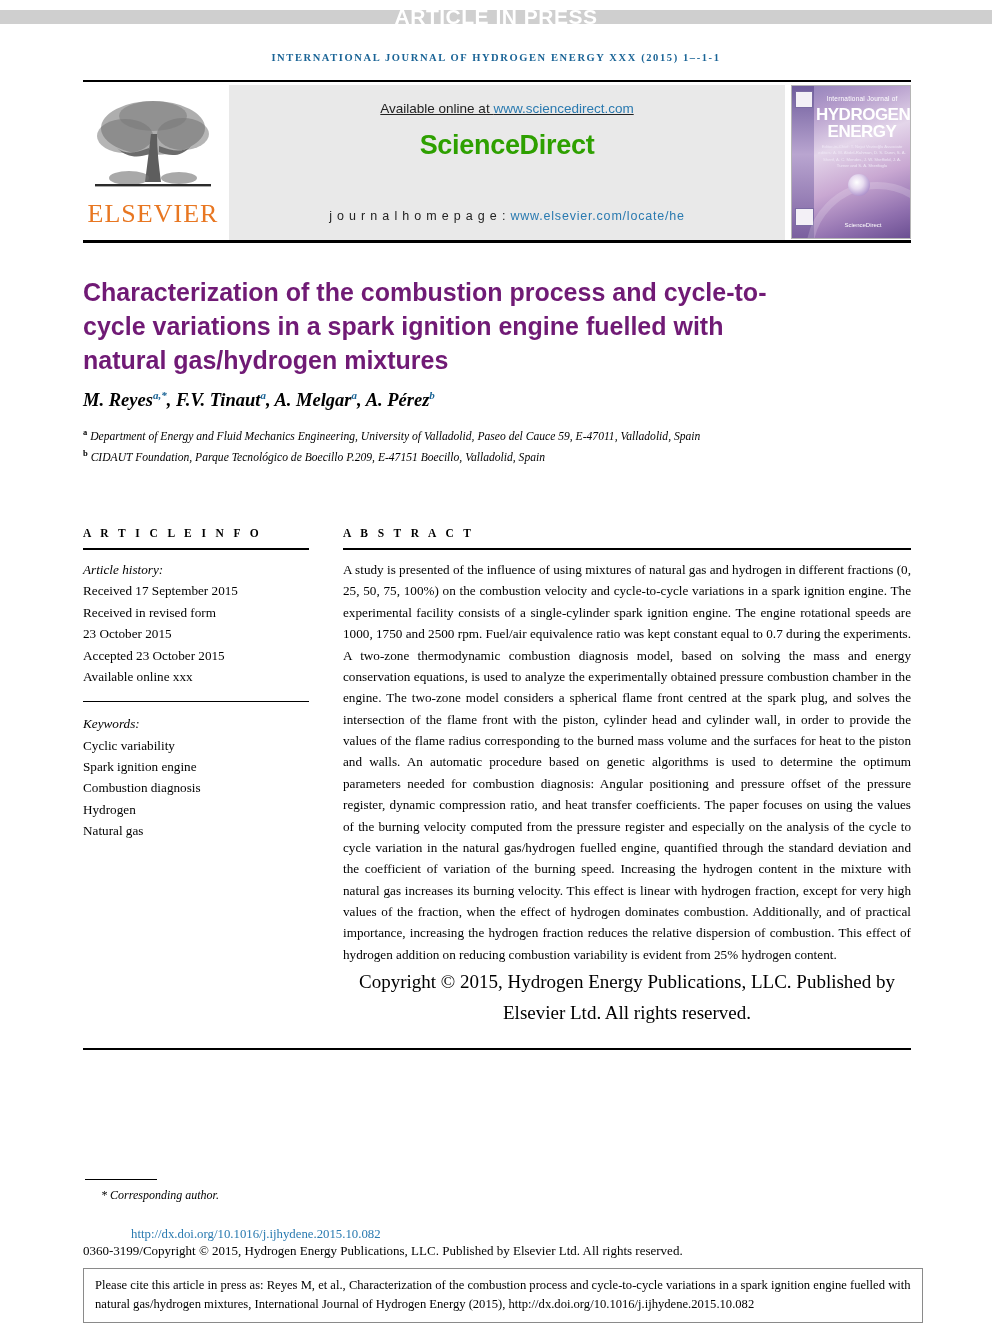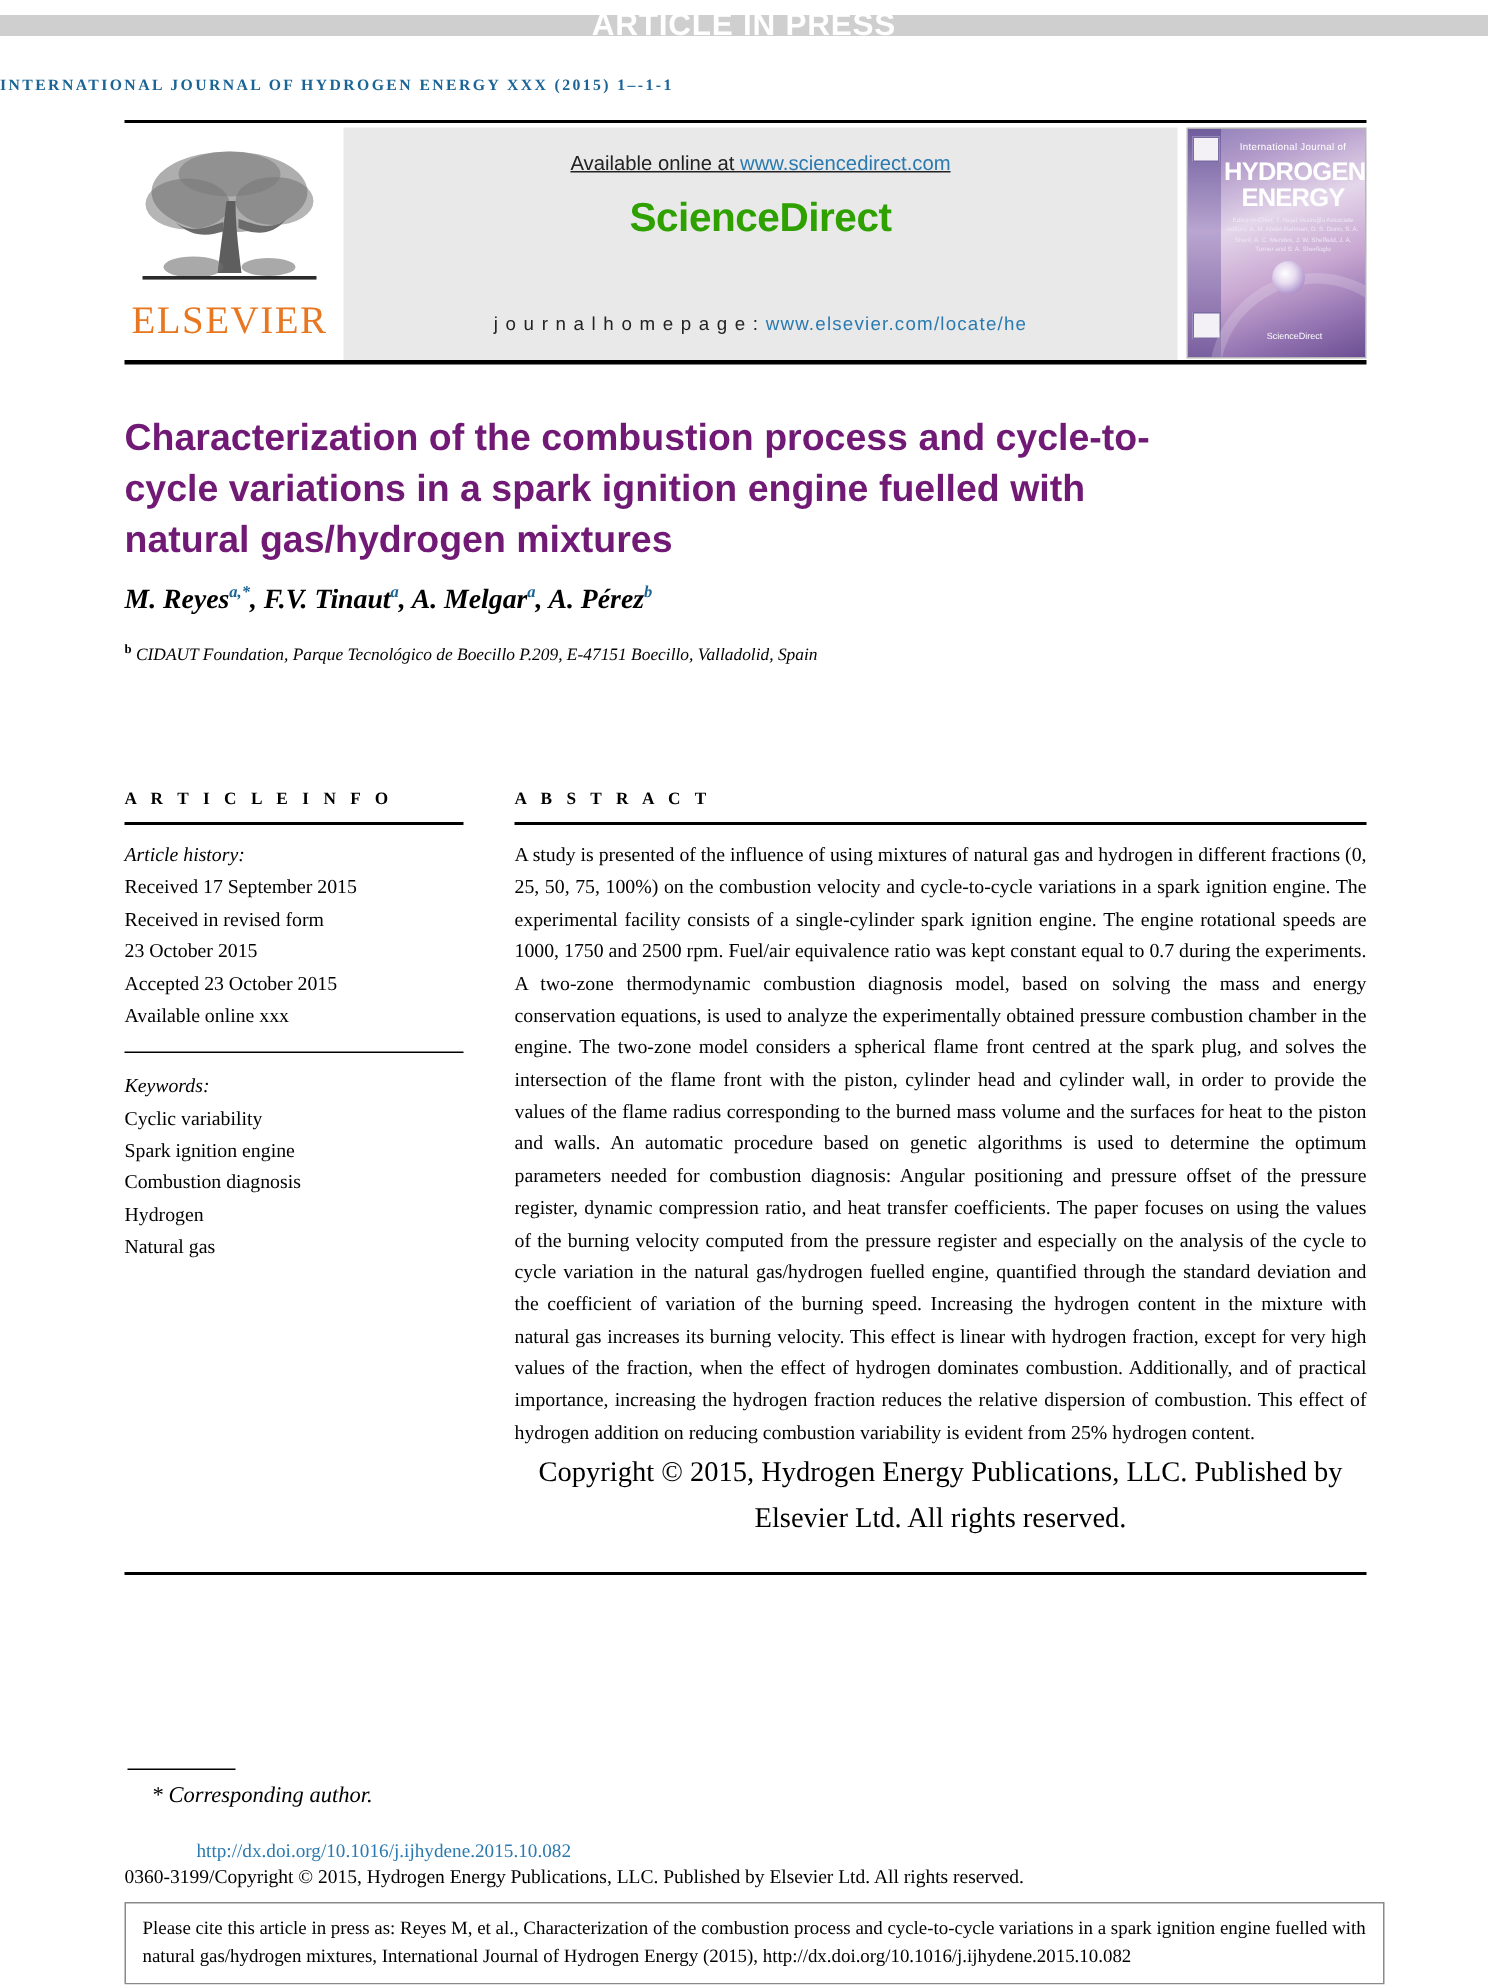--- a/index.html
+++ b/index.html
@@ -35,20 +35,21 @@
     font-size: 21px;
     letter-spacing: 0.5px;
   }
 
   
   .running-head {
     position: absolute;
     left: 0;
     top: 52px;
     width: 992px;
+    text-align: center;
     color: #1a6496;
     font-family: "Liberation Serif", "DejaVu Serif", serif;
     font-weight: bold;
     font-size: 10.5px;
     letter-spacing: 1.6px;
   }
 
   
   .masthead {
     position: absolute;
@@ -320,21 +321,21 @@
     top: 1179px;
     width: 72px;
     border-top: 1.3px solid #000;
   }
   .footnotes {
     position: absolute;
     left: 85px;
     top: 1186px;
     width: 620px;
     font-family: "Liberation Serif", "DejaVu Serif", serif;
-    font-size: 15px;
+    font-size: 12px;
     line-height: 1.52;
     color: #000;
   }
   .footnotes .corr { font-style: italic; padding-left: 16px; }
   .footnotes .email { padding-left: 22px; }
   .footnotes .email .mail { color: #2a7ab0; }
   .doi-line {
     position: absolute;
     left: 83px;
     top: 1227px;
@@ -426,20 +427,23 @@
   <div class="masthead-bottom-rule"></div>
 </div>
 
 <h1 class="title">Characterization of the combustion process and cycle-to-cycle variations in a spark ignition engine fuelled with natural gas/hydrogen mixtures</h1>
 
 <div class="authors">
   <span>M. Reyes</span><sup>a,*</sup>, <span>F.V. Tinaut</span><sup>a</sup>, <span>A. Melgar</span><sup>a</sup>, <span>A. Pérez</span><sup>b</sup>
 </div>
 
 <div class="affiliations">
+  <div>
+    <sup>a</sup> <span>Department of Energy and Fluid Mechanics Engineering, University of Valladolid, Paseo del Cauce 59, E-47011, Valladolid, Spain</span>
+  </div>
   <div>
     <sup>b</sup> <span>CIDAUT Foundation, Parque Tecnológico de Boecillo P.209, E-47151 Boecillo, Valladolid, Spain</span>
   </div>
 </div>
 
 <div class="info-col">
   <div class="sec-head">A R T I C L E   I N F O</div>
   <div class="sec-rule"></div>
   <div class="info-body">
     <div class="lbl">Article history:</div>

